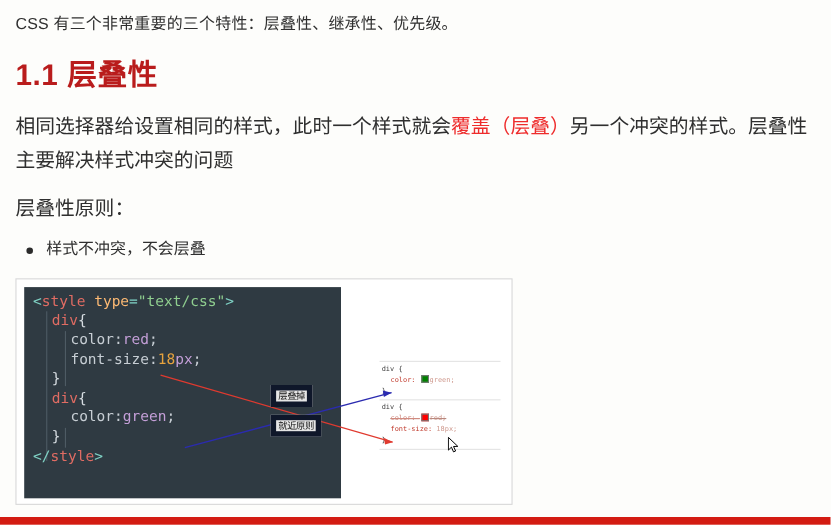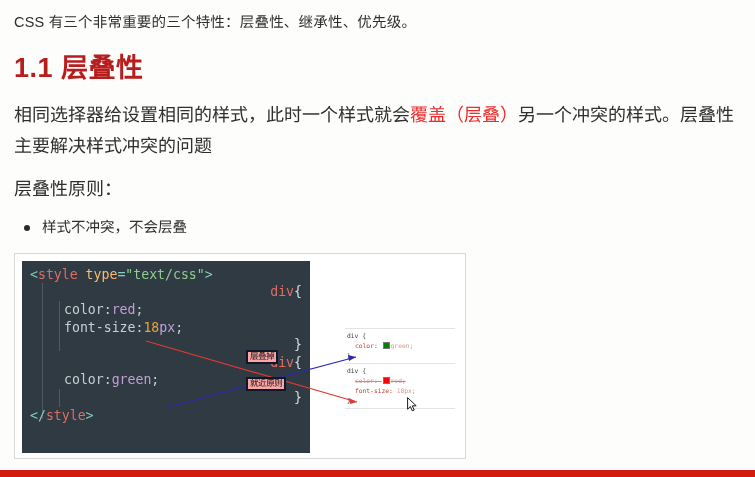--- a/index.html
+++ b/index.html
@@ -98,21 +98,21 @@
     height: 192px;
     background: #2f3a42;
     box-sizing: border-box;
     padding: 5px 8px 4px 8px;
     font-family: "DejaVu Sans Mono", "Liberation Mono", monospace;
     font-size: 13.2px;
     line-height: 17.6px;
     overflow: hidden;
   }
   .code-line { white-space: pre; position: relative; }
-  .ind1 { padding-left: 17px; text-align: right; }
+  .ind1 { padding-left: 17px; }
   .ind2 { padding-left: 34px; }
 
   .guide {
     position: absolute;
     width: 1px;
     background: #4e5b64;
   }
   .g1 { left: 20px; top: 22px;  height: 136px; }
   .g2 { left: 37px; top: 40px;  height: 50px;  }
   .g3 { left: 37px; top: 128px; height: 18px;  }
@@ -159,24 +159,24 @@
     vertical-align: middle;
     margin: 0 1px 1px 1px;
   }
   .sw-green { background: #008000; }
   .sw-red   { background: #ff0000; }
   .dt-faded { color: #cf9a8f; }
 
   
   .anno {
     position: absolute;
-    background: #fca5a5;
-    border: 2px solid #0f172a;
+    background: #e5e5e5;
+    border: 5px solid #0f172a;
     color: #111;
-    font-family: Liberation Mono, monospace;
+    font-family: Liberation Sans, sans-serif;
     font-size: 8.5px;
     line-height: 10px;
     padding: 0px 2px;
     white-space: nowrap;
     letter-spacing: -0.4px;
     z-index: 6;
   }
   .anno-1 { left: 231px; top: 96px; }
   .anno-2 { left: 231px; top: 123px; }
 

